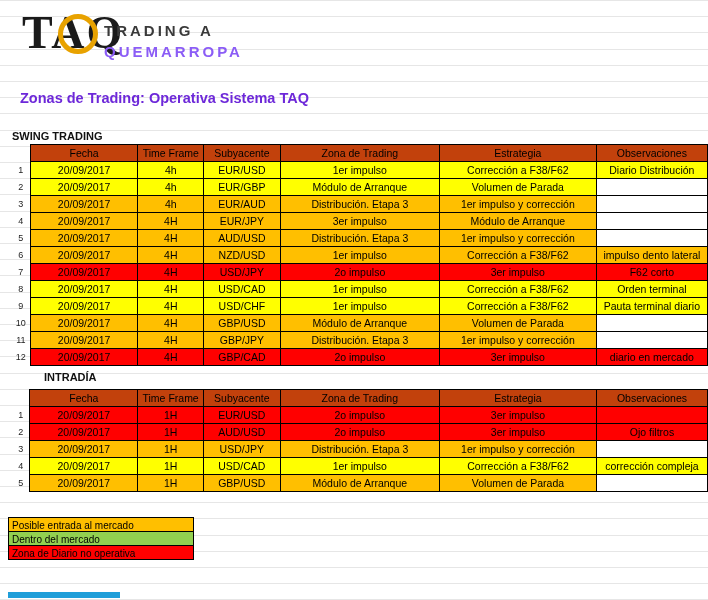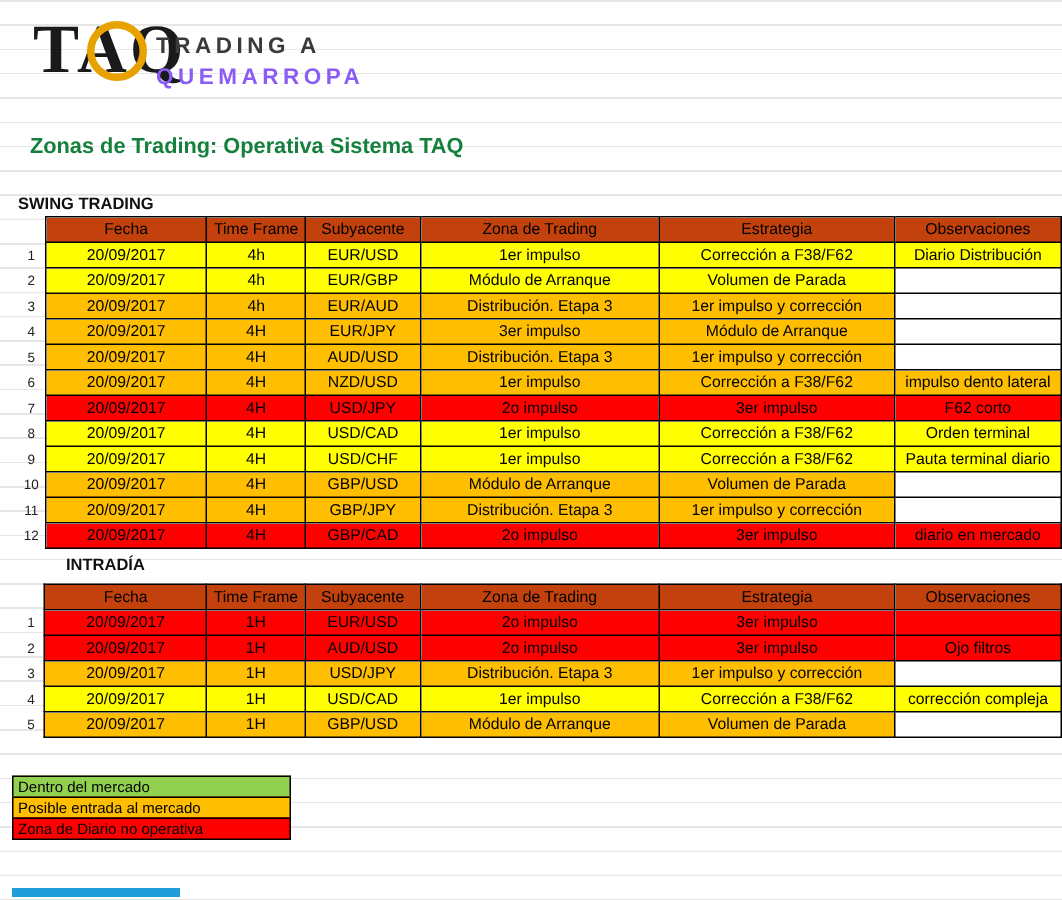--- a/index.html
+++ b/index.html
@@ -74,21 +74,21 @@
     color: #8b5cf6;
   }
 
   
   .doc-title {
     position: absolute;
     left: 20px;
     top: 90px;
     font-size: 14.5px;
     font-weight: bold;
-    color: #15803d;
+    color: #6d28d9;
   }
 
   
   .section-label {
     position: absolute;
     font-size: 11px;
     font-weight: bold;
     color: #111;
   }
   .section-label.swing { left: 12px; top: 130px; }
@@ -387,18 +387,18 @@
             <td class="bg-orange">GBP/USD</td>
             <td class="bg-orange">Módulo de Arranque</td>
             <td class="bg-orange">Volumen de Parada</td>
             <td class="bg-white"></td>
           </tr>
         </tbody>
       </table>
     </div>
 
   <div class="legend" id="legend-host">
+      <div class="legend-row bg-orange">Posible entrada al mercado</div>
       <div class="legend-row bg-green">Dentro del mercado</div>
-      <div class="legend-row bg-orange">Posible entrada al mercado</div>
       <div class="legend-row bg-red">Zona de Diario no operativa</div>
     </div>
   <div class="legend-strip"></div>
 </div>
 
 </body></html>

